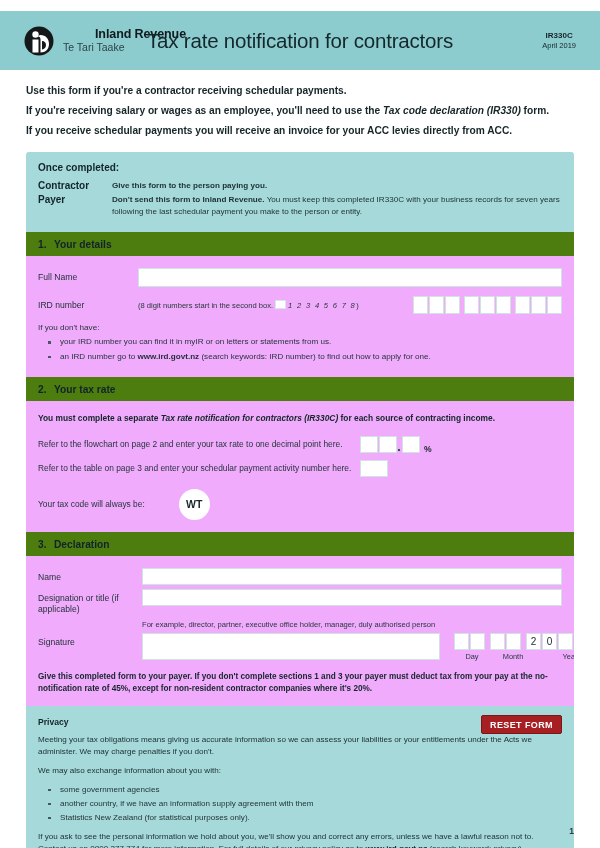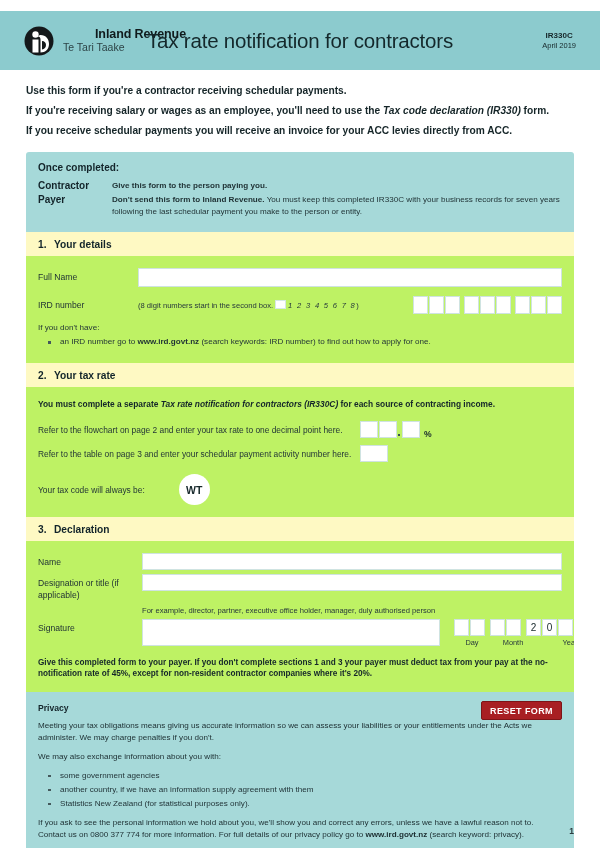--- a/index.html
+++ b/index.html
@@ -51,25 +51,25 @@
     border-radius: 3px; overflow: hidden;
   }
   .once-block { background: #a6d9d9; padding: 10px 12px 12px 12px; }
   .once-title { font-size: 10px; font-weight: bold; color: #13242a; margin-bottom: 7px; }
   .once-row { display: flex; margin-bottom: 3px; }
   .once-label { width: 74px; flex: none; font-size: 10px; font-weight: bold; color: #13242a; }
   .once-body { font-size: 8.1px; color: #1e3033; line-height: 1.42; }
   .once-body b { font-weight: bold; }
 
   .sec-head {
-    background: #fef9c3; padding: 7px 12px 6px 12px;
+    background: #4d7c0f; padding: 7px 12px 6px 12px;
     font-size: 10.2px; font-weight: bold; color: #12242a;
   }
   .sec-head .num { display: inline-block; width: 16px; }
-  .sec-body { background: #bef264; padding: 12px 12px 12px 12px; }
+  .sec-body { background: #f0abfc; padding: 12px 12px 12px 12px; }
 
   
   .frow { display: flex; align-items: center; margin-bottom: 9px; }
   .flabel { font-size: 8.6px; color: #1d2f33; width: 100px; flex: none; line-height: 1.3; }
   .fbox {
     background: #ffffff; border: 1px solid #cfe3e1; height: 19px; flex: 1;
   }
   .hint { font-size: 7.6px; color: #26383b; }
   .hint i { font-style: italic; letter-spacing: 1.3px; }
   .hint .minibox {
@@ -232,20 +232,21 @@
           <div class="cellgroup">
             <div class="cell"></div>
             <div class="cell"></div>
             <div class="cell"></div>
           </div>
         </div>
       </div>
 
       <div class="note">If you don't have:</div>
       <ul class="bul">
+        <li><span>your IRD number you can find it in myIR or on letters or statements from us.</span></li>
         <li><span>an IRD number go to </span><b>www.ird.govt.nz</b><span> (search keywords: IRD number) to find out how to apply for one.</span></li>
       </ul>
     </div>
 
     <div class="sec-head">
       <span class="num">2.</span><span>Your tax rate</span>
     </div>
     <div class="sec-body">
       <div class="s2-lead"><span>You must complete a separate </span><i>Tax rate notification for contractors (IR330C)</i><span> for each source of contracting income.</span></div>
 

